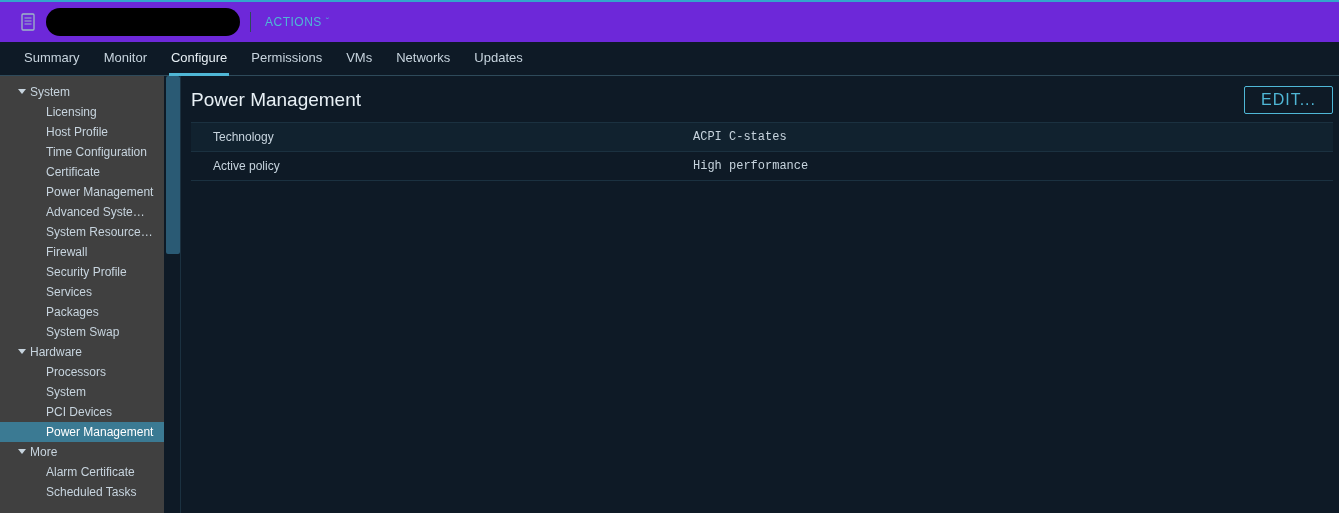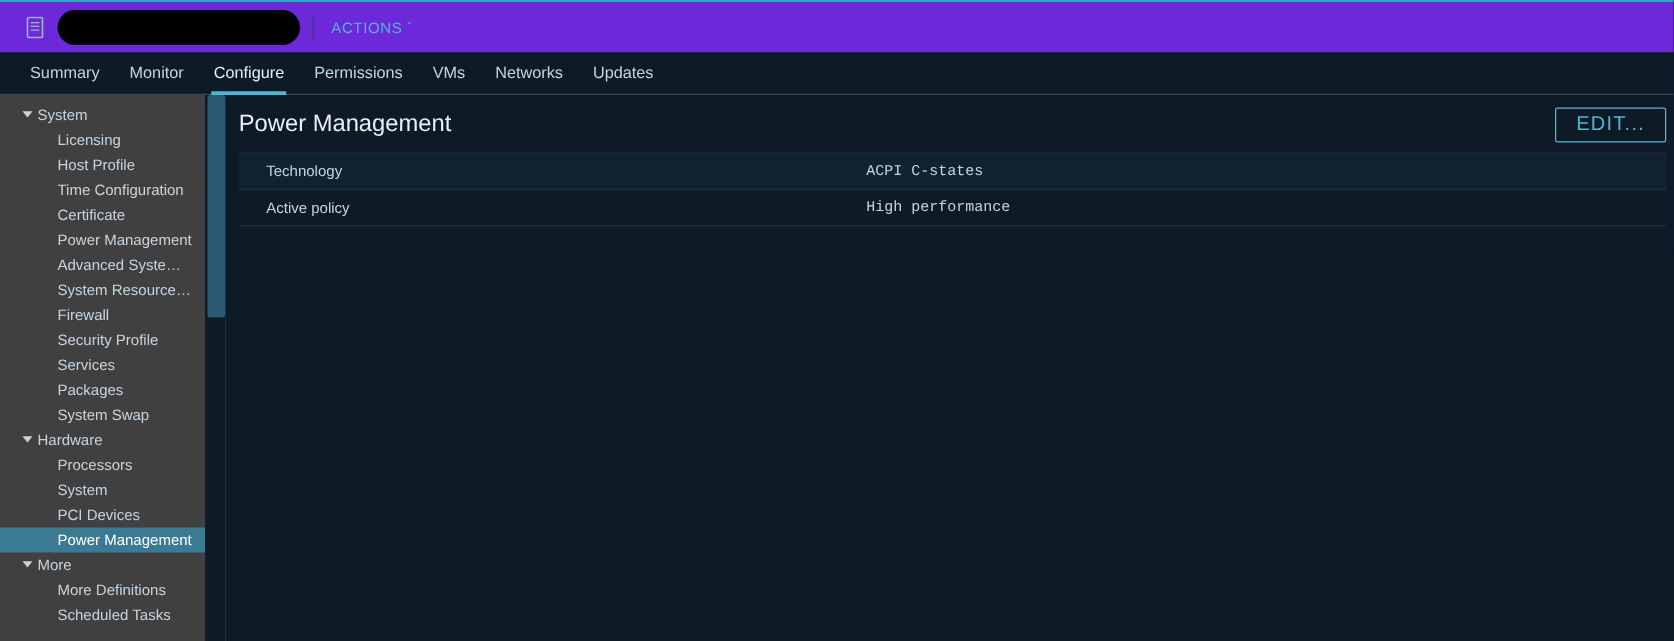--- a/index.html
+++ b/index.html
@@ -250,21 +250,21 @@
           <span>Hardware</span>
         </div>
         <div class="sb-item">Processors</div>
         <div class="sb-item">System</div>
         <div class="sb-item">PCI Devices</div>
         <div class="sb-item selected">Power Management</div>
         <div class="sb-group">
           <span class="tri"></span>
           <span>More</span>
         </div>
-        <div class="sb-item">More Definitions</div>
+        <div class="sb-item">Alarm Certificate</div>
         <div class="sb-item">Scheduled Tasks</div>
       </div>
     <div class="scroll-thumb"></div>
   </div>
 
   <div class="main">
     <div class="main-head">
       <div class="main-title">Power Management</div>
       <button class="edit-btn">EDIT...</button>
     </div>

